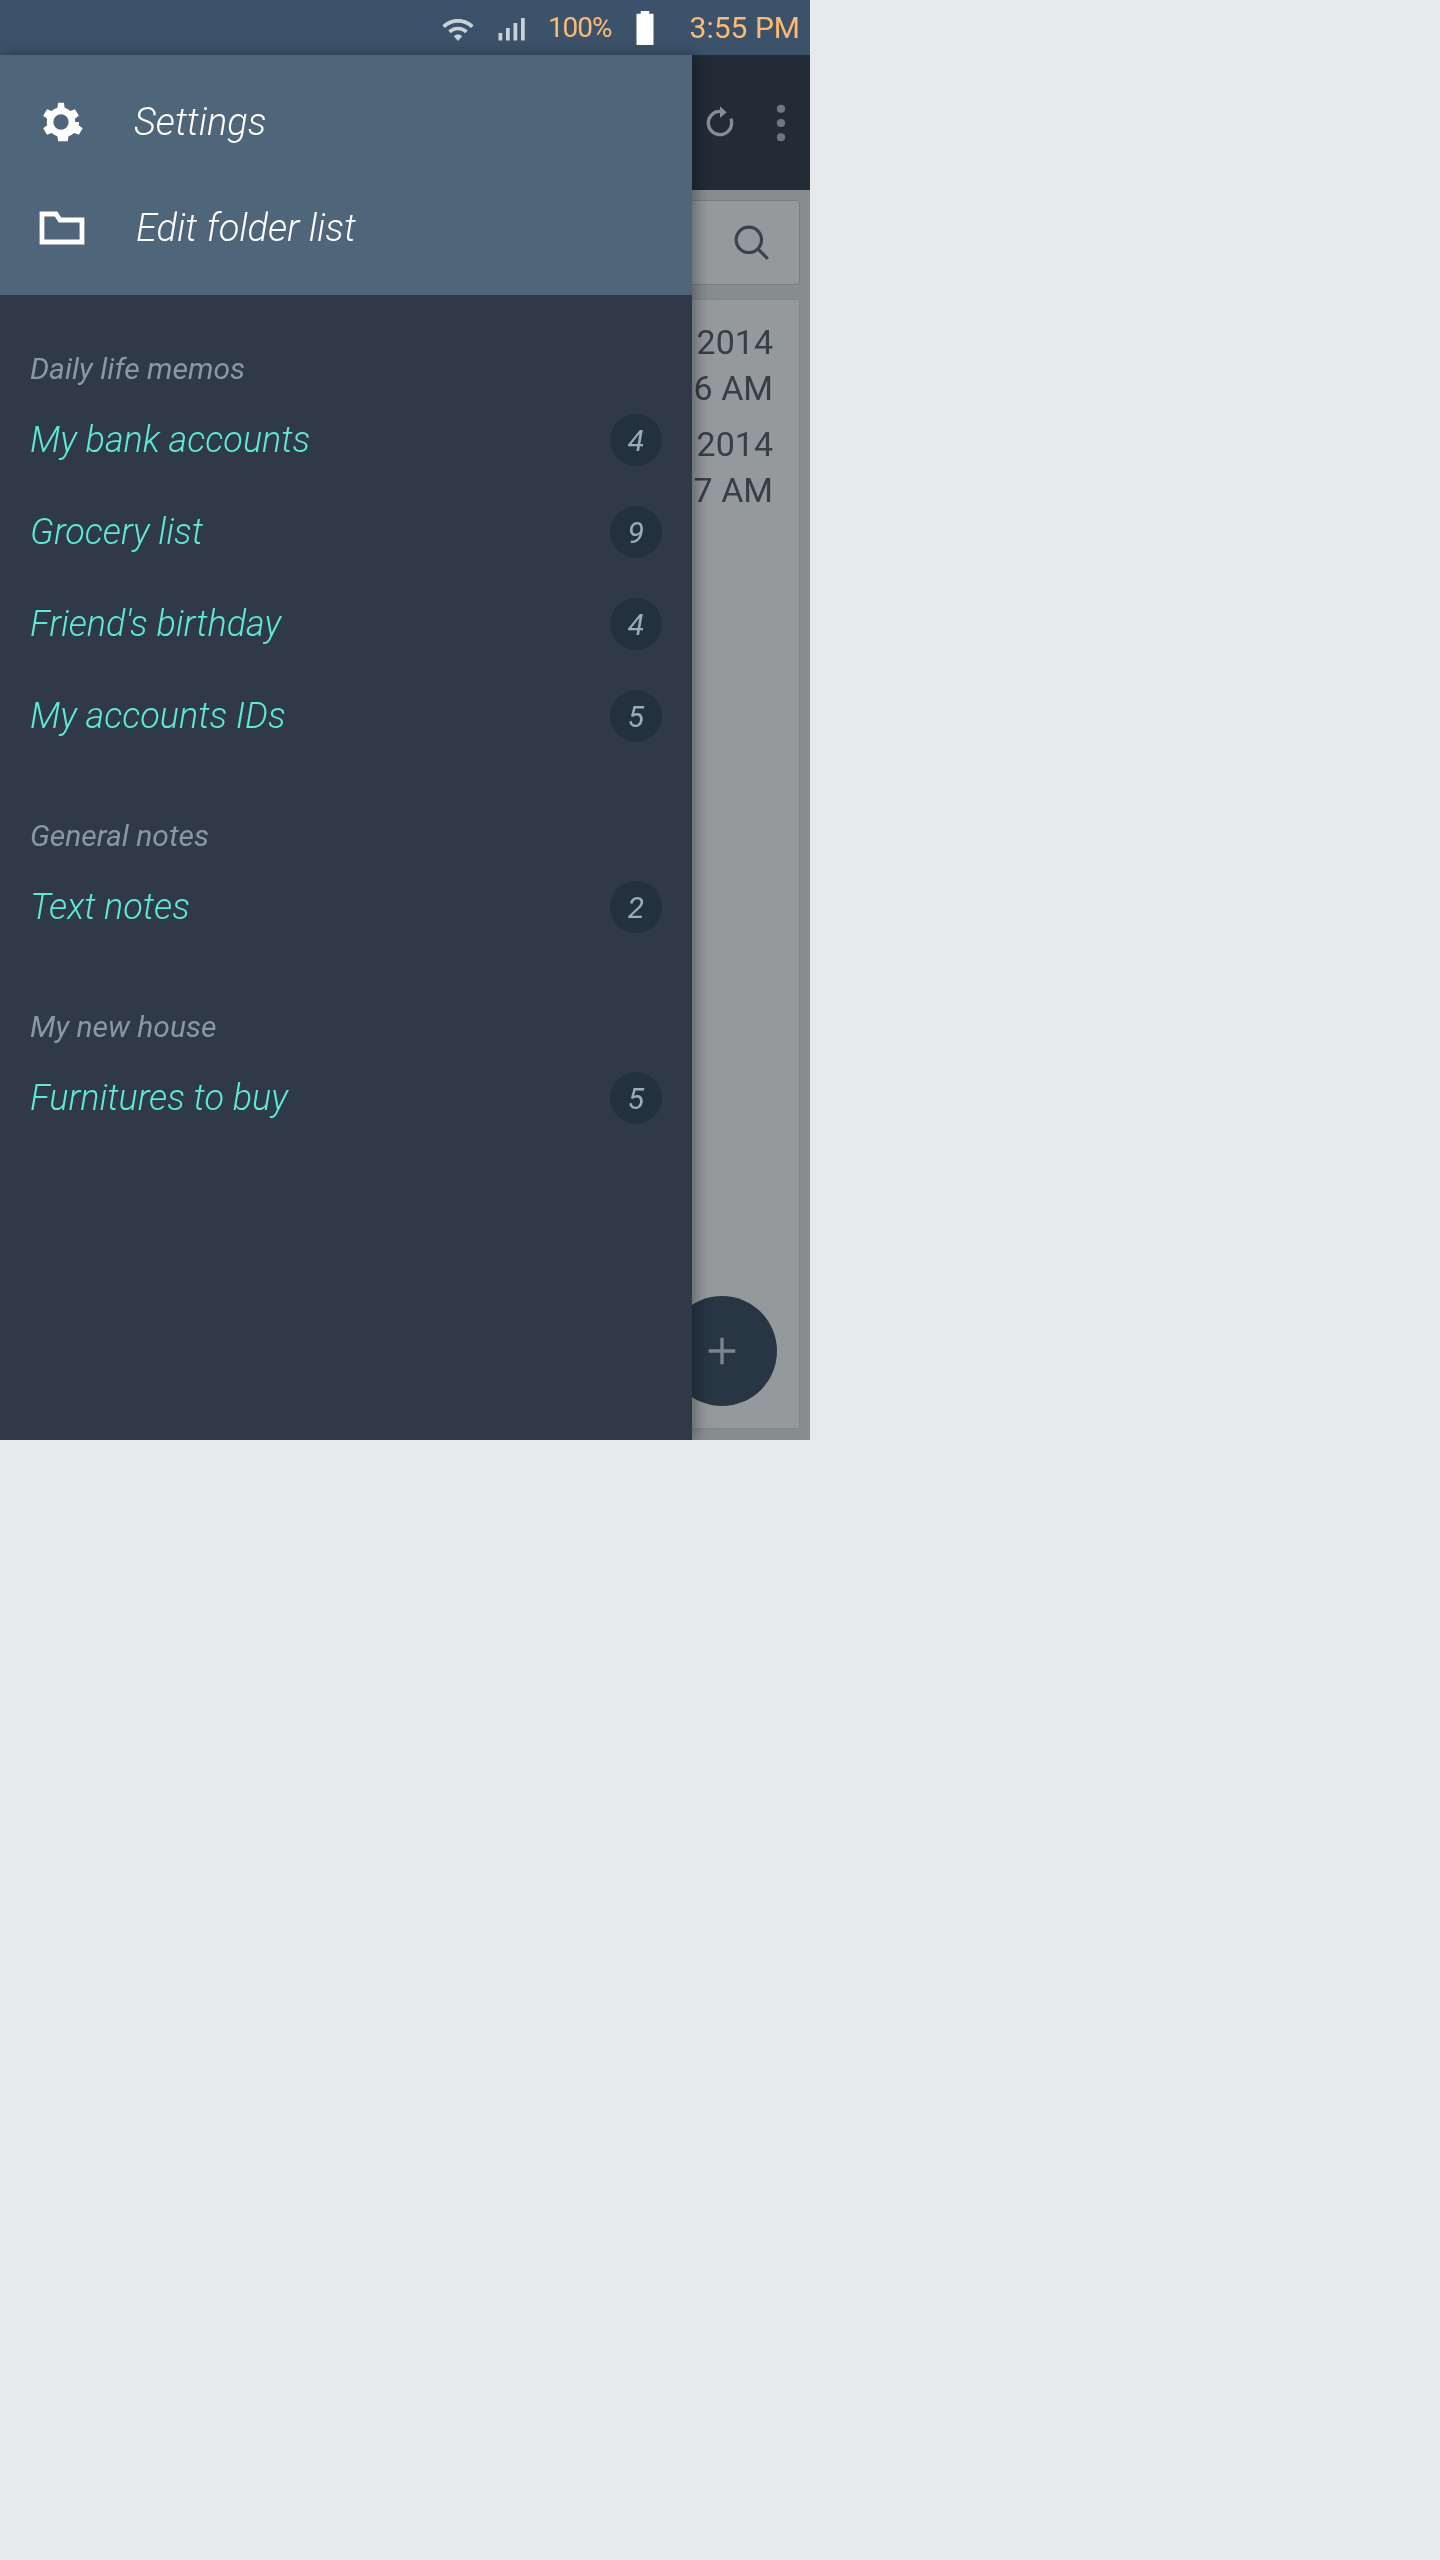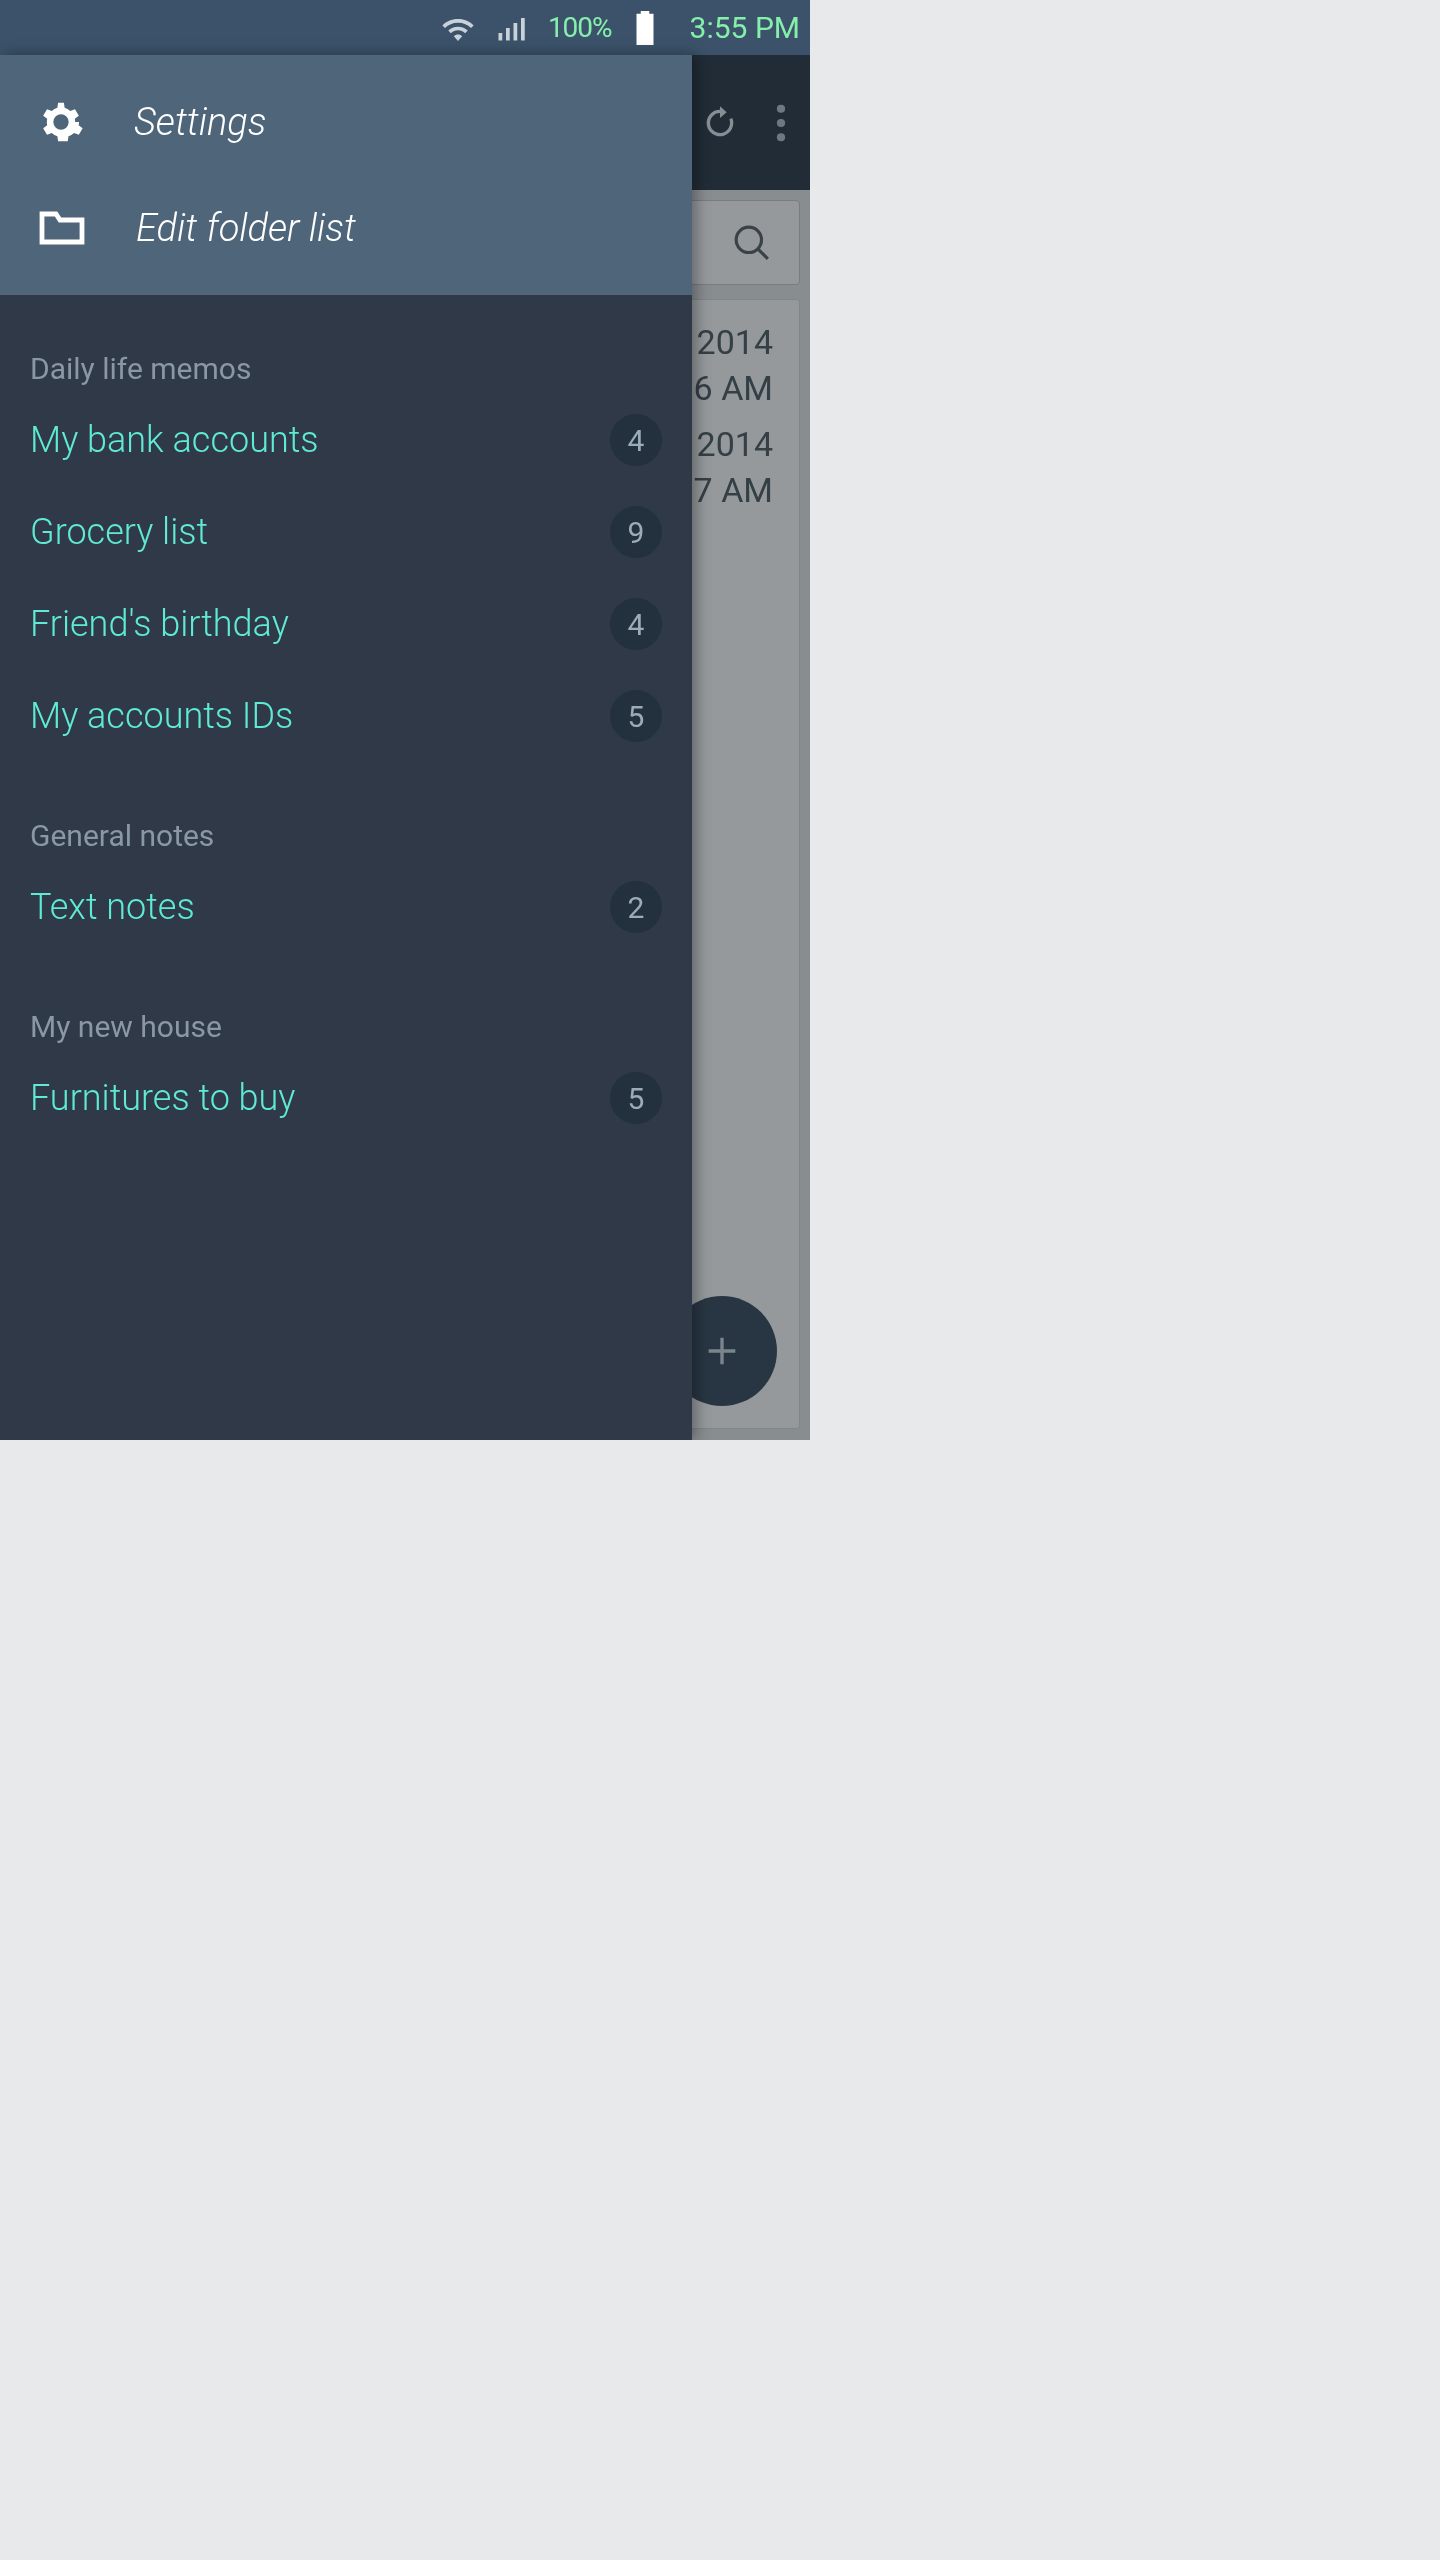--- a/index.html
+++ b/index.html
@@ -1,20 +1,20 @@
 <!DOCTYPE html>
 <html><head>
 <meta charset="utf-8">
 <style>
   * { margin: 0; padding: 0; box-sizing: border-box; }
   html, body { width: 810px; height: 1440px; overflow: hidden; font-family: -apple-system, 'Segoe UI', Roboto, sans-serif; background: #e8e9ea; }
   .screen { position: relative; width: 810px; height: 1440px; }
 
   
-  .status-bar { position: absolute; top: 0; left: 0; right: 0; height: 55px; background: #3b526a; display: flex; align-items: center; justify-content: flex-end; padding: 0 10px; color: #86efac; font-size: 30px; gap: 22px; z-index: 5; }
+  .status-bar { position: absolute; top: 0; left: 0; right: 0; height: 55px; background: #3b526a; display: flex; align-items: center; justify-content: flex-end; padding: 0 10px; color: #fdba74; font-size: 30px; gap: 22px; z-index: 5; }
   .status-bar .pct { font-size: 28px; letter-spacing: -1px; }
   .status-bar .time { font-size: 30px; margin-left: 12px; }
 
   
   .app-bg { position: absolute; top: 55px; left: 0; right: 0; bottom: 0; background: #e8e9ea; }
   .app-bar { height: 135px; background: #2d3a47; display: flex; align-items: center; justify-content: flex-end; padding-right: 24px; gap: 36px; }
   .search-row { padding: 10px; }
   .search-box { height: 85px; border: 1px solid #ccc; border-radius: 4px; background: #fff; display: flex; align-items: center; justify-content: flex-end; padding-right: 28px; }
   .content-card { margin: 4px 10px 10px 10px; background: #fff; border: 1px solid #dcdcdc; border-radius: 3px; height: calc(100% - 255px); position: relative; padding: 20px 26px; text-align: right; color: #4f5b63; font-size: 34px; line-height: 1.35; }
   .content-card .line2 { margin-top: 10px; }
@@ -22,21 +22,21 @@
 
   
   .scrim { position: absolute; top: 55px; left: 0; right: 0; bottom: 0; background: rgba(20,28,36,0.45); z-index: 8; }
 
   
   .drawer { position: absolute; top: 55px; left: 0; width: 692px; bottom: 0; background: #2f3947; z-index: 10; color: #fff; box-shadow: 4px 0 14px rgba(0,0,0,.35); }
   .drawer-header { background: #4f6579; padding: 14px 0 14px 0; }
   .hdr-item { display: flex; align-items: center; height: 106px; padding-left: 38px; gap: 50px; font-style: italic; }
   .hdr-item .lbl { font-size: 38px; font-weight: 300; color: #fff; }
 
-  .drawer-body { padding: 0 0 30px 0; }
+  .drawer-body { padding: 0 0 30px 0; font-style: italic; }
   .section-title { font-size: 30px; color: #8a98a5; padding: 56px 30px 8px 30px; font-weight: 400; }
   .folder-row { display: flex; align-items: center; justify-content: space-between; height: 92px; padding: 0 30px; }
   .folder-row .name { font-size: 36px; color: #5eead4; font-weight: 300; }
   .badge { min-width: 52px; height: 52px; padding: 0 14px; border-radius: 26px; background: #22313d; display: flex; align-items: center; justify-content: center; color: #9aacb8; font-size: 30px; }
 
   
   .ic { display: inline-flex; align-items: center; justify-content: center; }
 </style>
 </head>
 <body>

